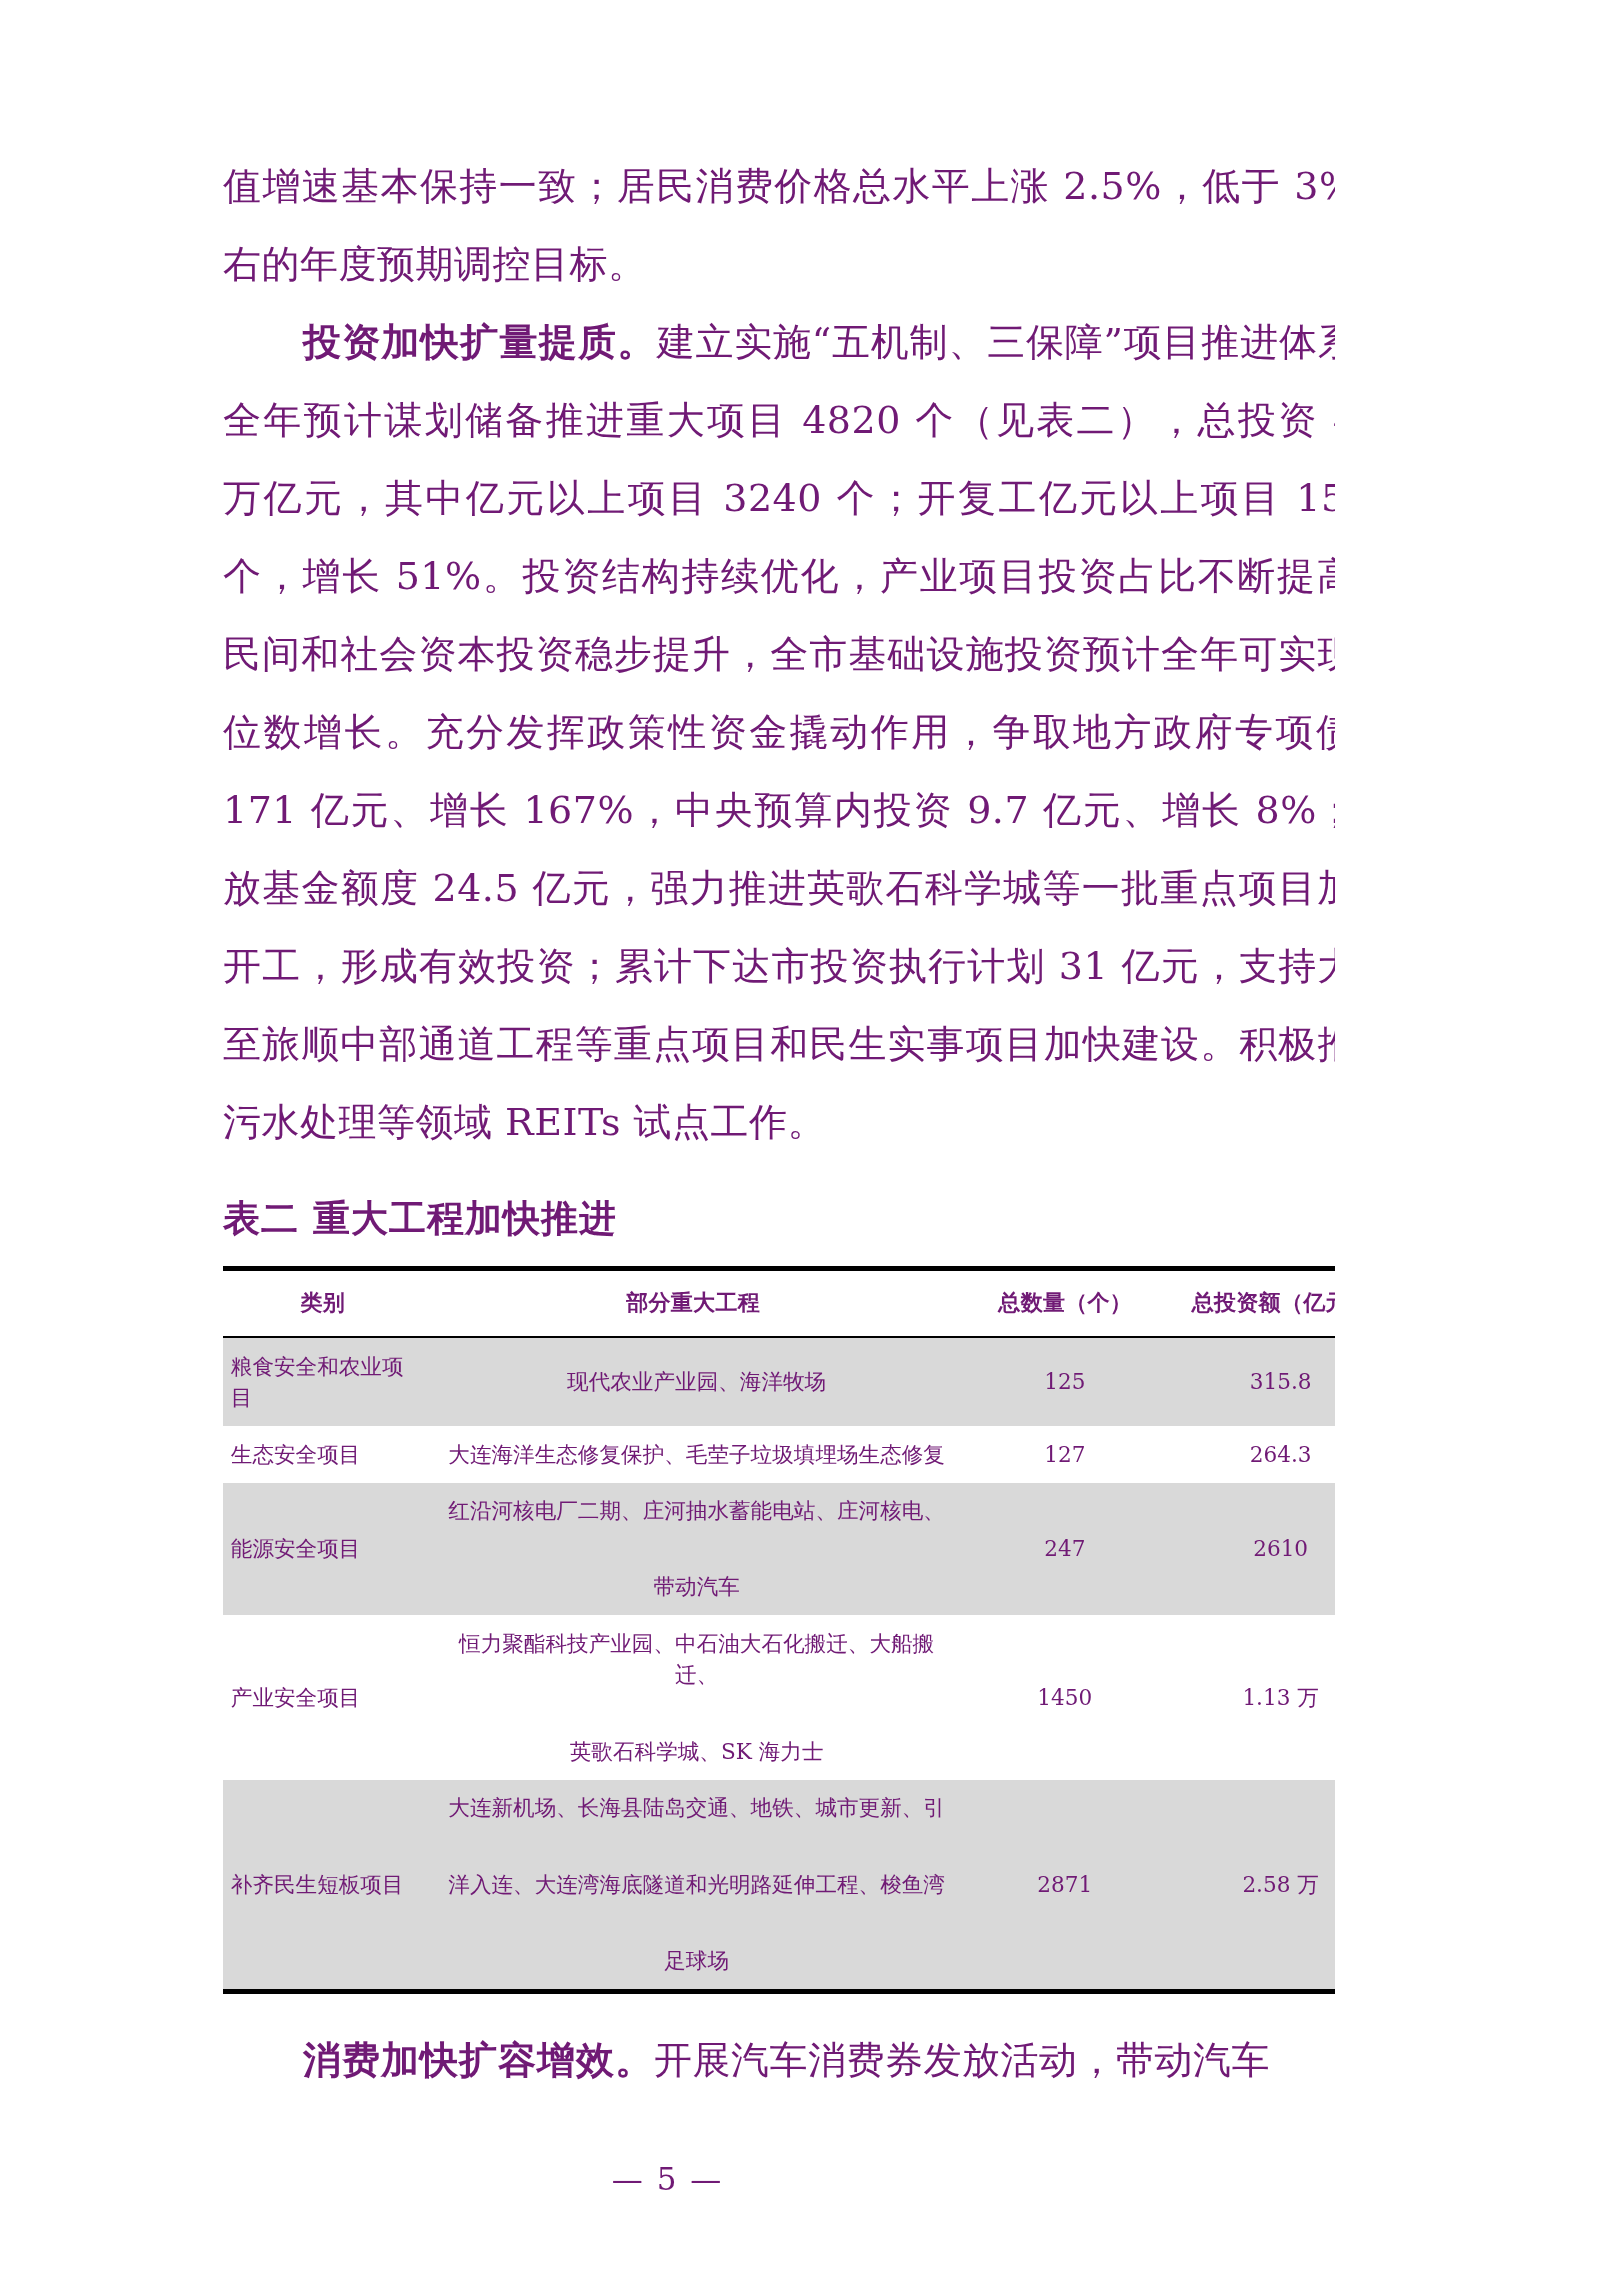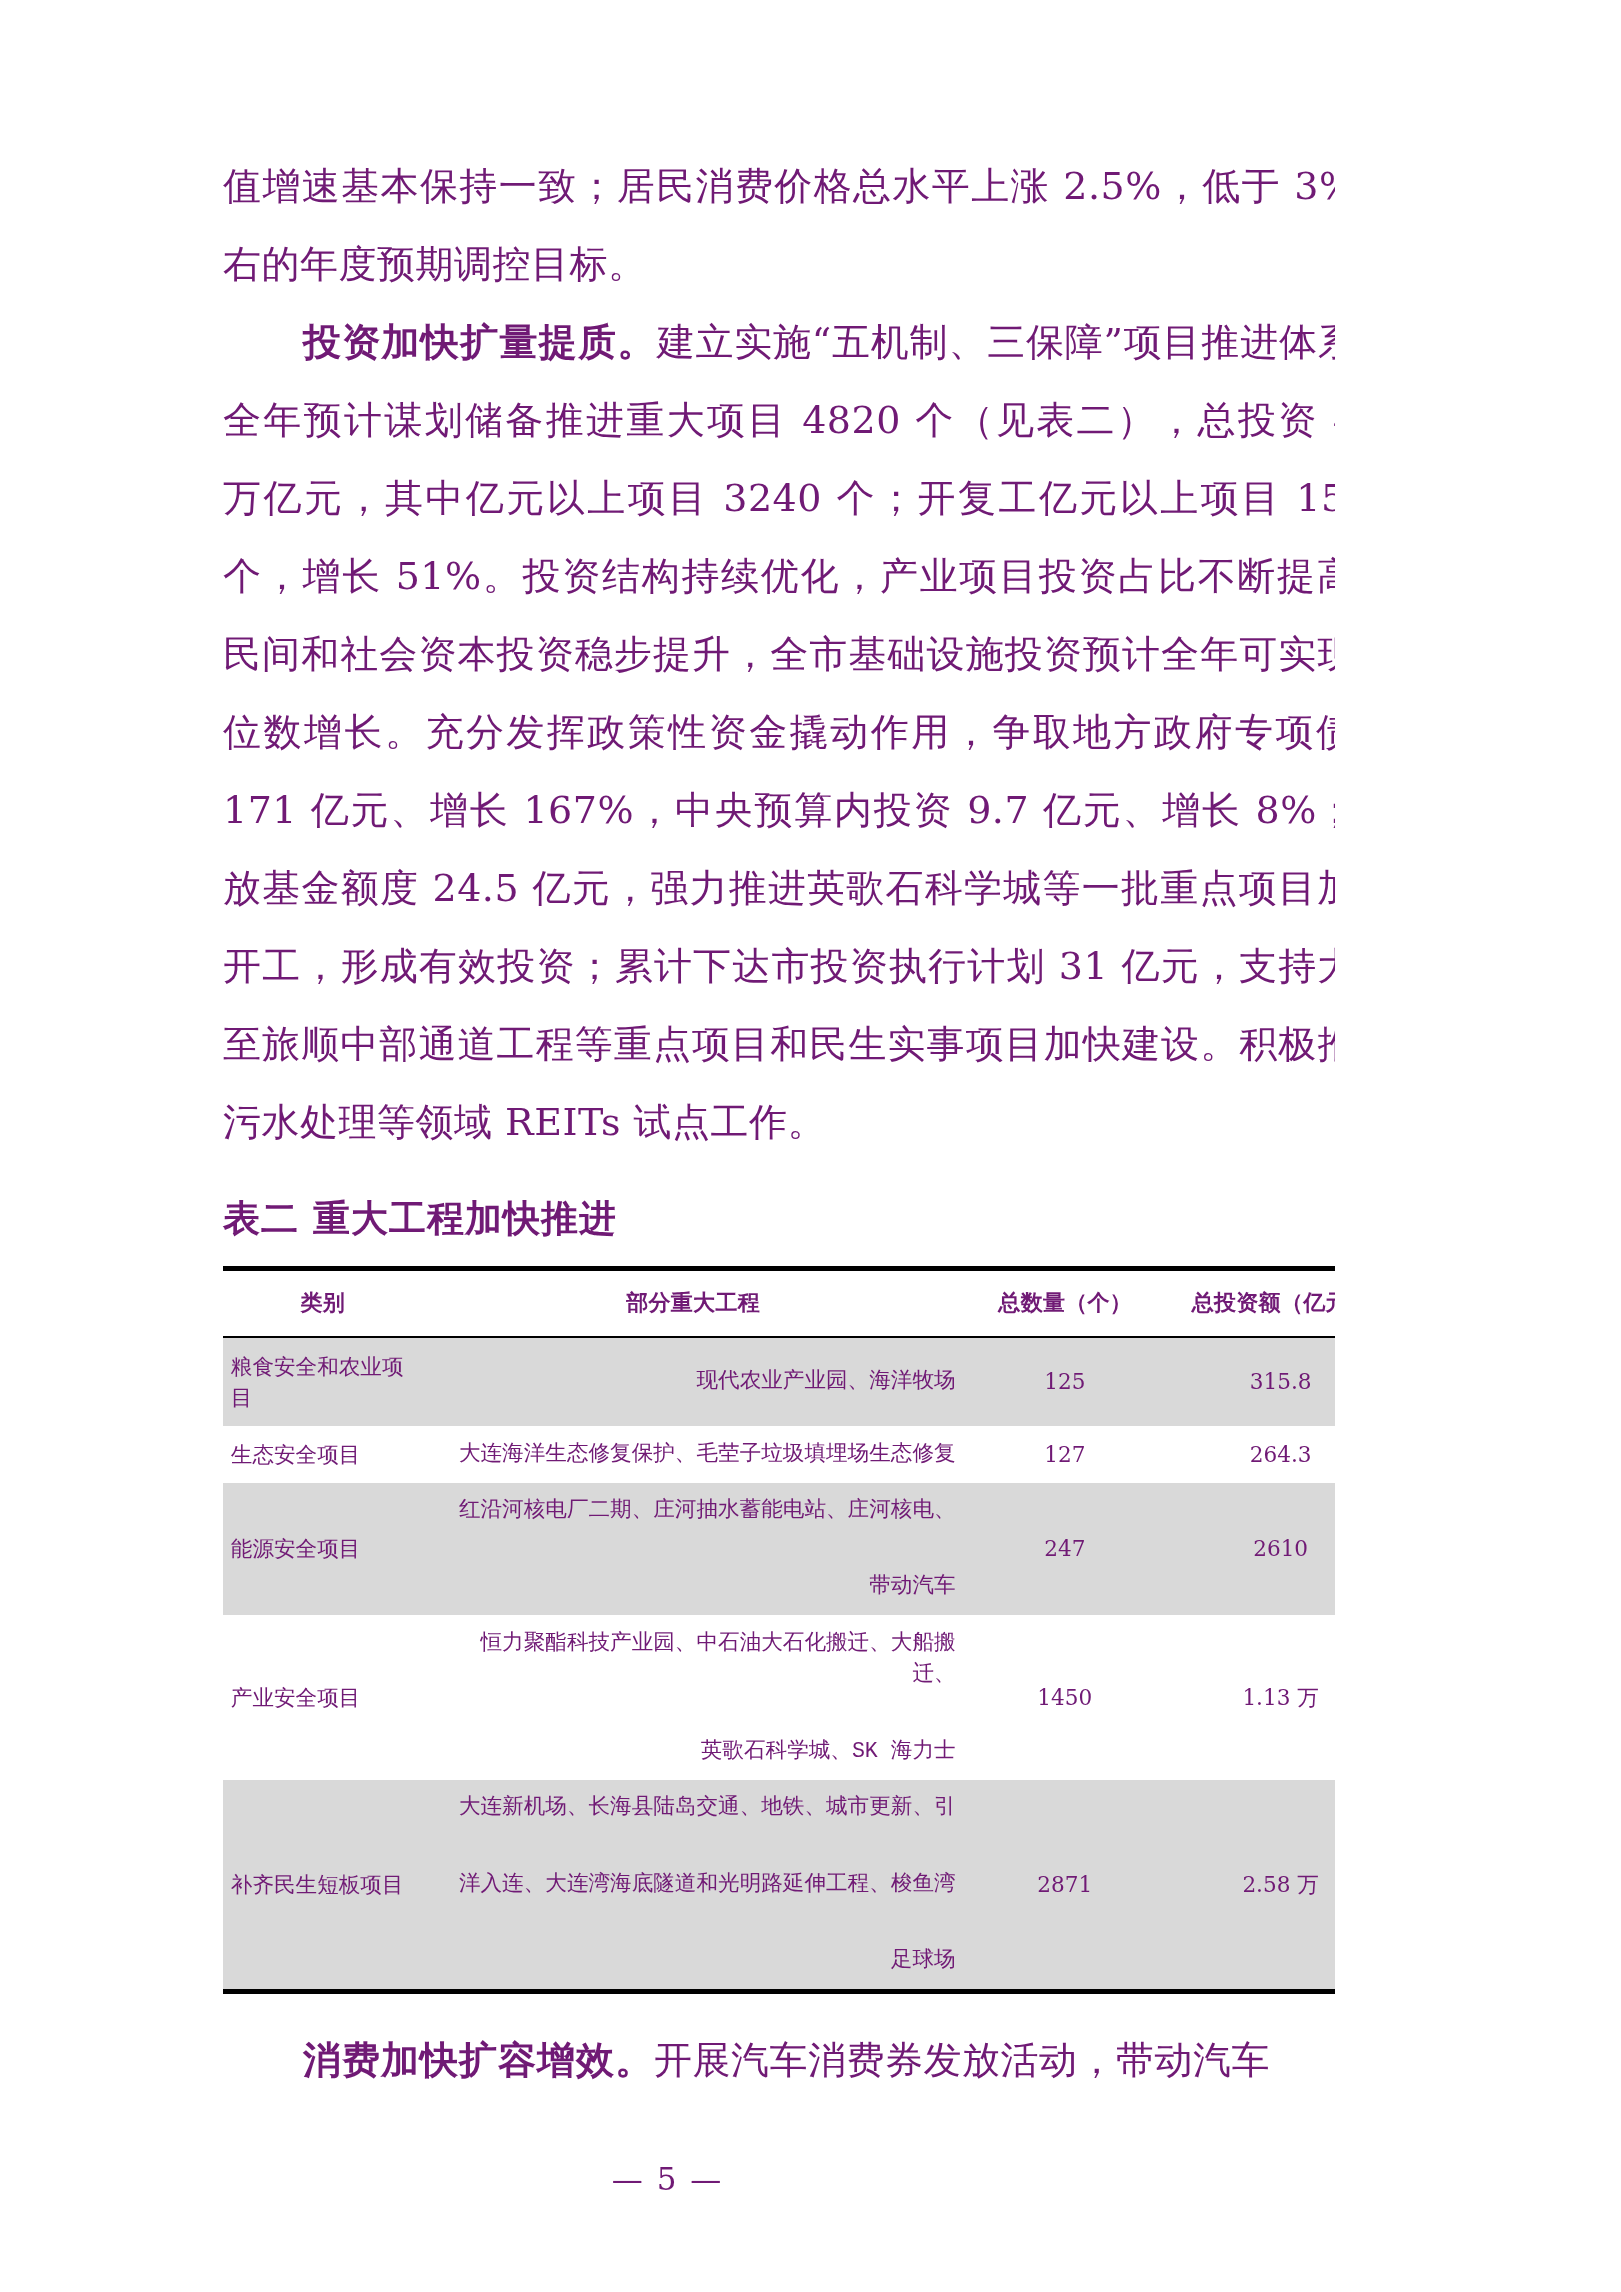--- a/index.html
+++ b/index.html
@@ -92,21 +92,21 @@
     border-top: 2px solid #000;
     border-bottom: 3.9px solid #000;
     height: 2.9px;
     width: 100%;
     box-sizing: border-box;
   }
   tr.shaded td { background: #d9d9d9; }
   tr.plain td { background: #ffffff; }
 
   .c-cat   { width: 194px; }
-  .c-proj  { width: 549px; text-align: right; padding-left: 15.7px !important; font-family: Liberation Mono, monospace; }
+  .c-proj  { width: 549px; text-align: center; padding-left: 15.7px !important; }
   .c-count { width: 196px; text-align: center; }
   .c-amt   { width: 223px; text-align: center; }
 
   .cell-line { display: block; }
   .cell-line + .cell-line { margin-top: 45px; }
 
   
   .page-number {
     position: absolute;
     left: 0;

